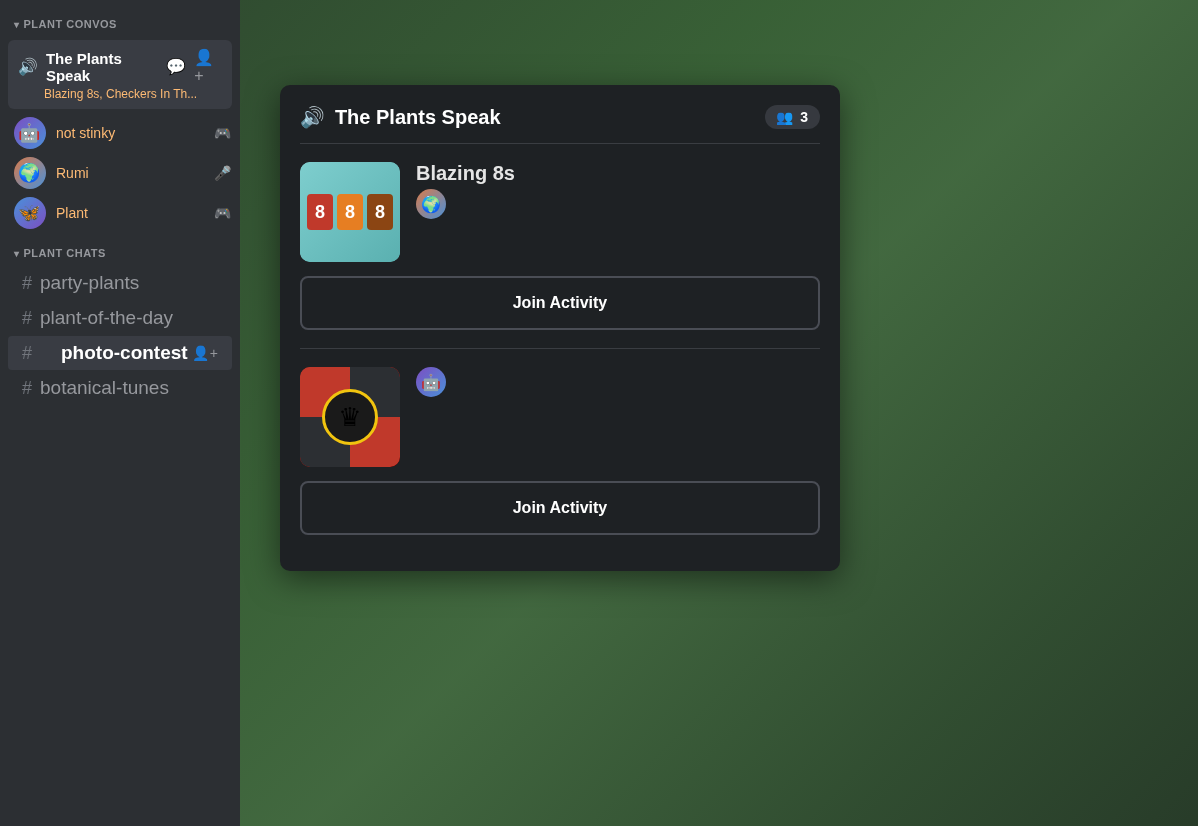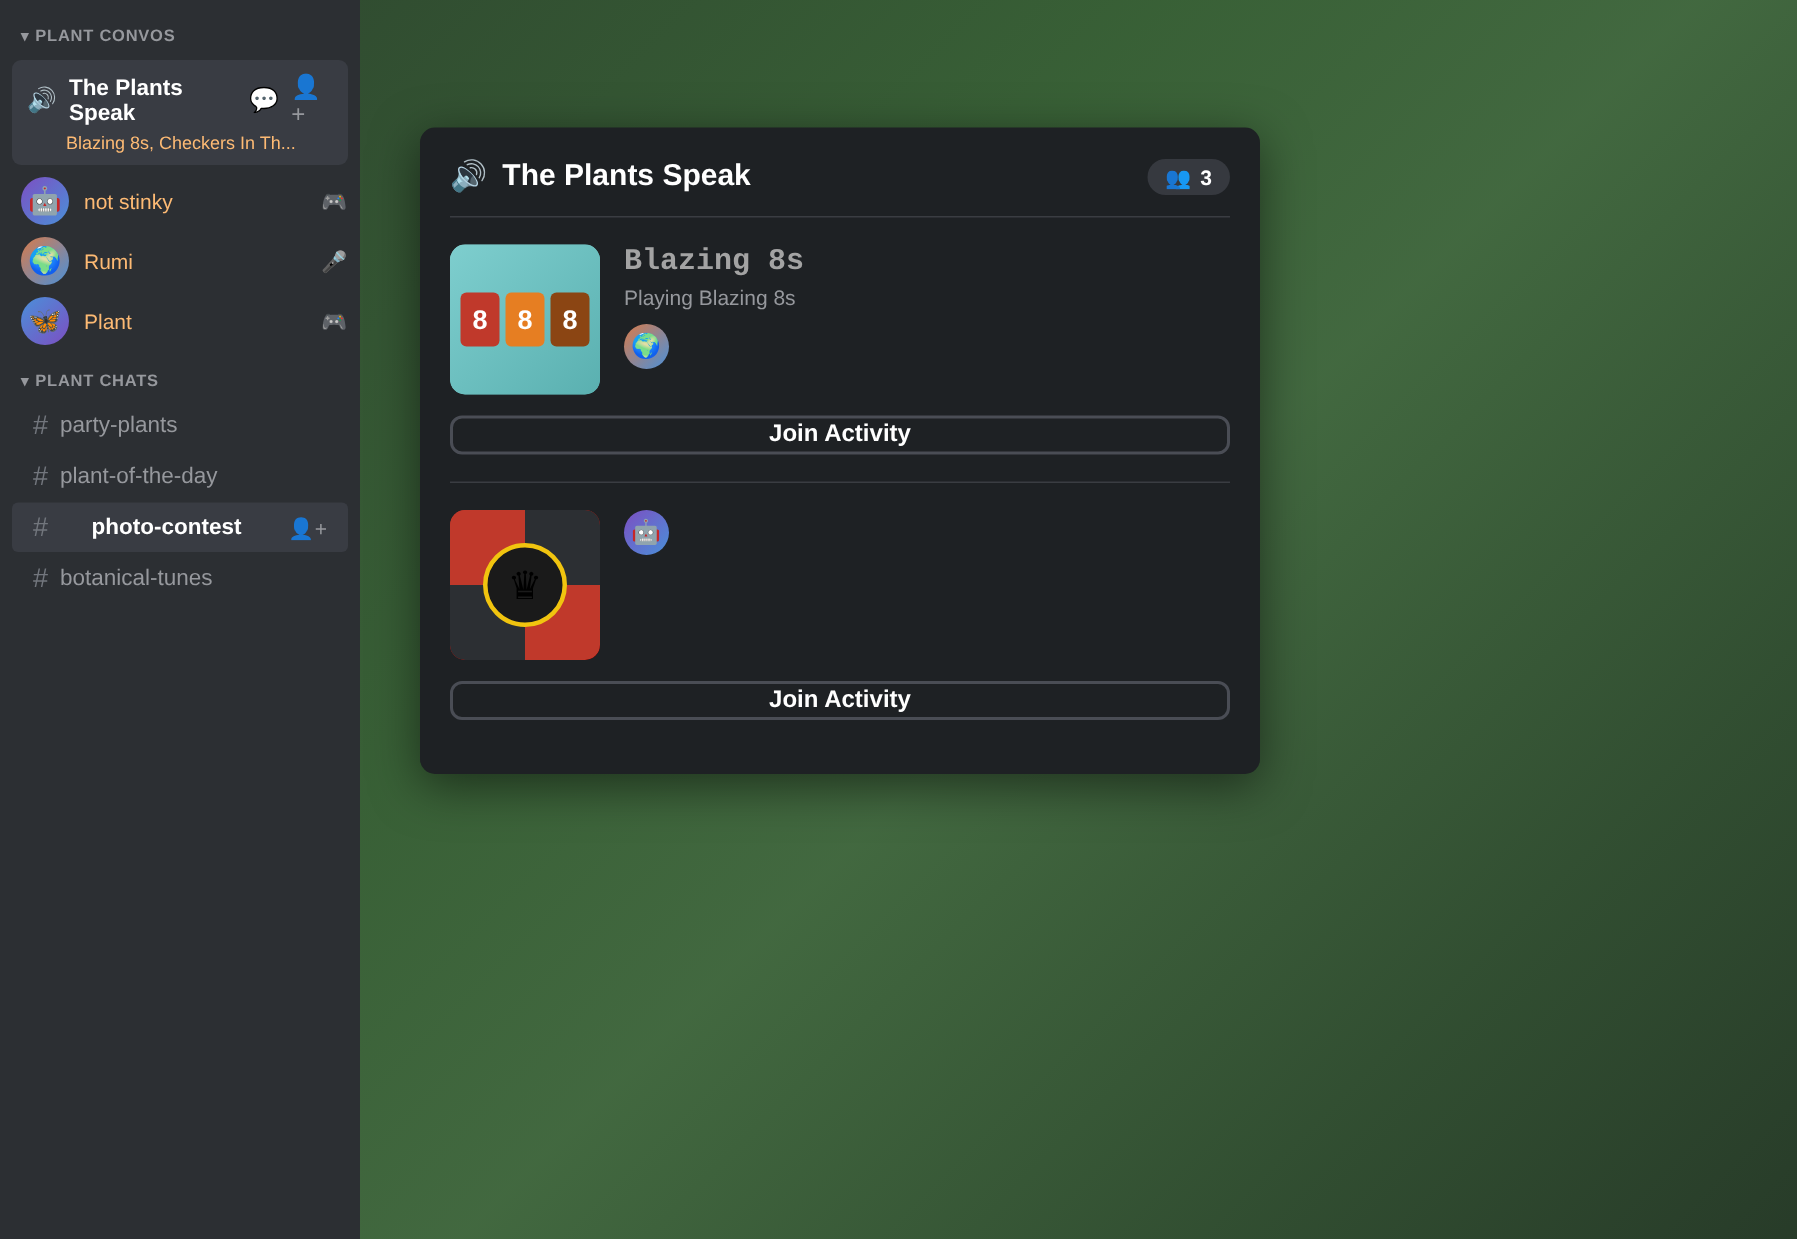--- a/index.html
+++ b/index.html
@@ -168,21 +168,21 @@
     }
 
     .hash-icon {
       color: #72767d;
       font-size: 18px;
       font-weight: 400;
     }
 
     .channel-name {
       color: #96989d;
-      font-size: 15px;
+      font-size: 19px;
     }
 
     .channel-item.active .channel-name {
       color: #ffffff;
       font-weight: 600;
       margin-left: 21px;
     }
 
     .channel-action {
       color: #96989d;
@@ -302,25 +302,24 @@
     .checkers-thumb {
       background: linear-gradient(135deg, #c0392b, #8B0000);
       position: relative;
     }
 
     .activity-info {
       flex: 1;
     }
 
     .activity-name {
-      color: #a3a3a3;
+      color: #e5e5e5;
       font-size: 20px;
       font-weight: 700;
       margin-bottom: 4px;
-      font-family: Liberation Mono, monospace;
     }
 
     .activity-status {
       color: #96989d;
       font-size: 14px;
       margin-bottom: 10px;
     }
 
     .activity-players {
       display: flex;
@@ -332,21 +331,21 @@
       height: 30px;
       border-radius: 50%;
       display: flex;
       align-items: center;
       justify-content: center;
       font-size: 16px;
     }
 
     .join-btn {
       width: 100%;
-      padding: 2px;
+      padding: 16px;
       background: transparent;
       border: 2px solid #4a4d55;
       border-radius: 8px;
       color: #ffffff;
       font-size: 16px;
       font-weight: 600;
       cursor: pointer;
       transition: background 0.15s;
     }
 
@@ -548,21 +547,20 @@
           <div class="b8-art">
             <div class="b8-numbers">
               <div class="b8-card b8-red">8</div>
               <div class="b8-card b8-orange">8</div>
               <div class="b8-card b8-dark">8</div>
             </div>
           </div>
         </div>
         <div class="activity-info">
           <div class="activity-name">Blazing 8s</div>
-          <div class="activity-status">Playing Blazing 8s</div>
           <div class="activity-players">
             <div class="player-avatar pa-rumi">
               <span>🌍</span>
             </div>
           </div>
         </div>
       </div>
       <button class="join-btn">Join Activity</button>
     </div>
 

